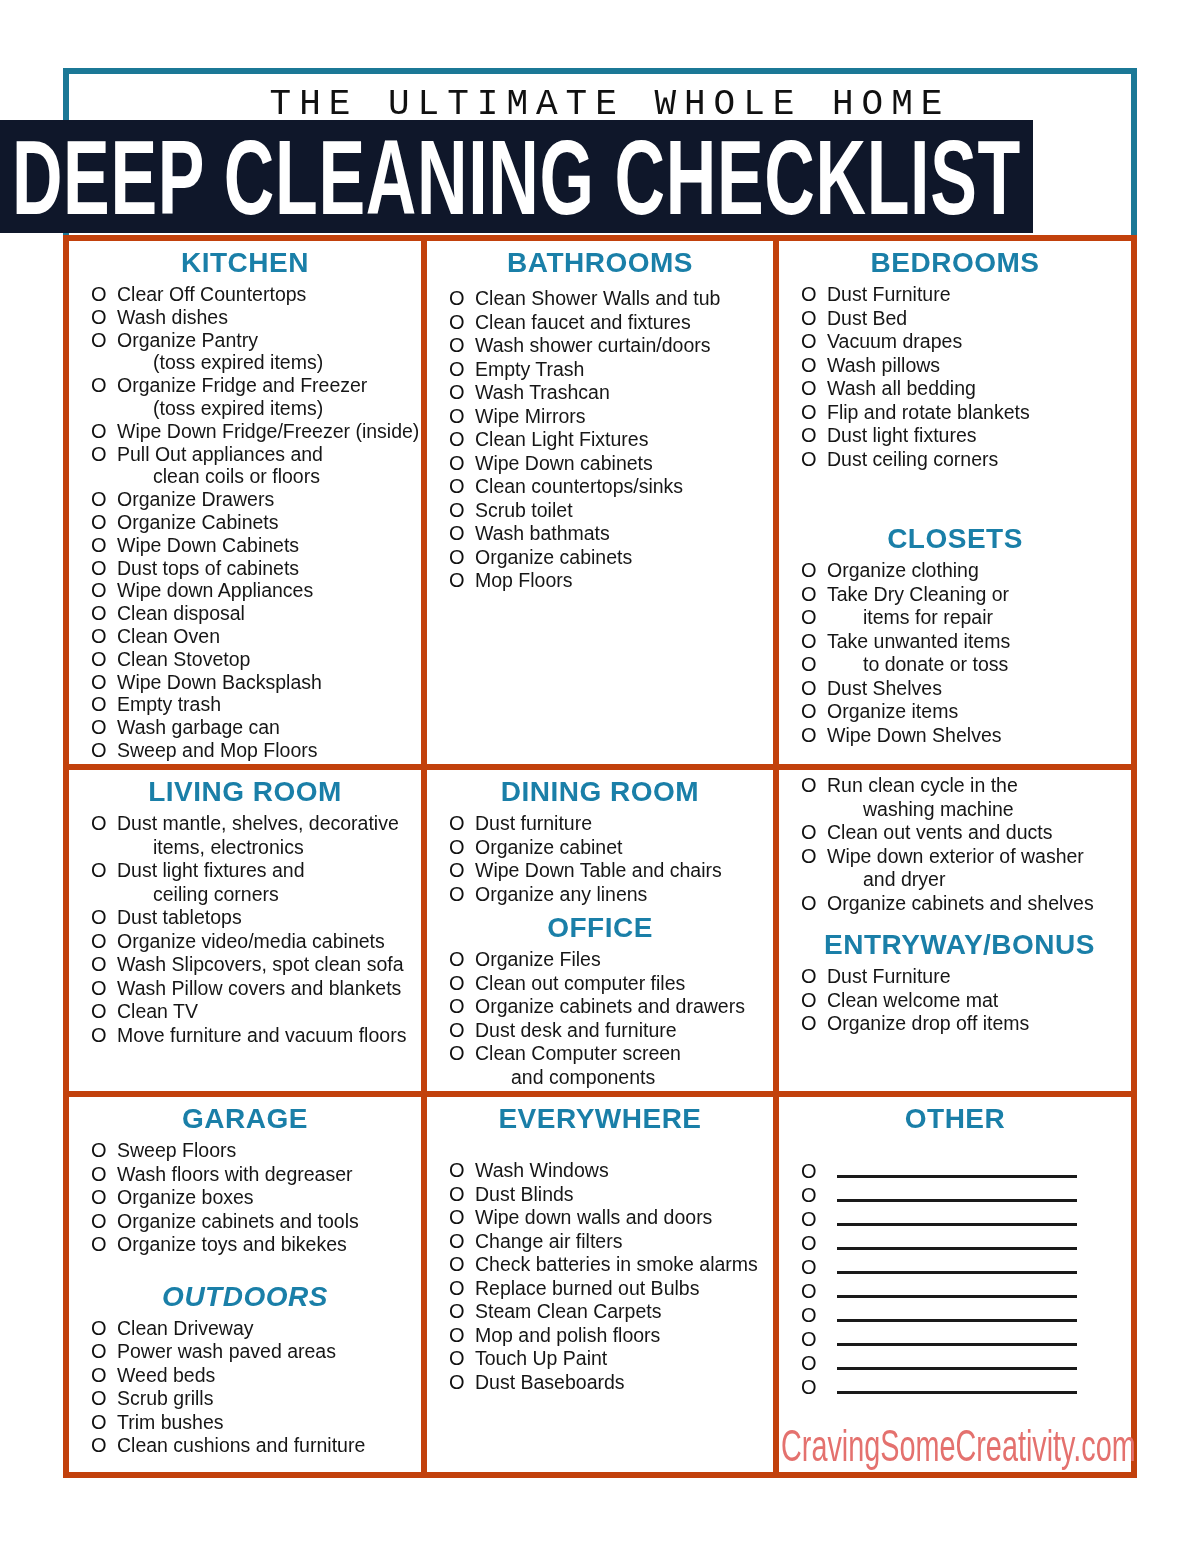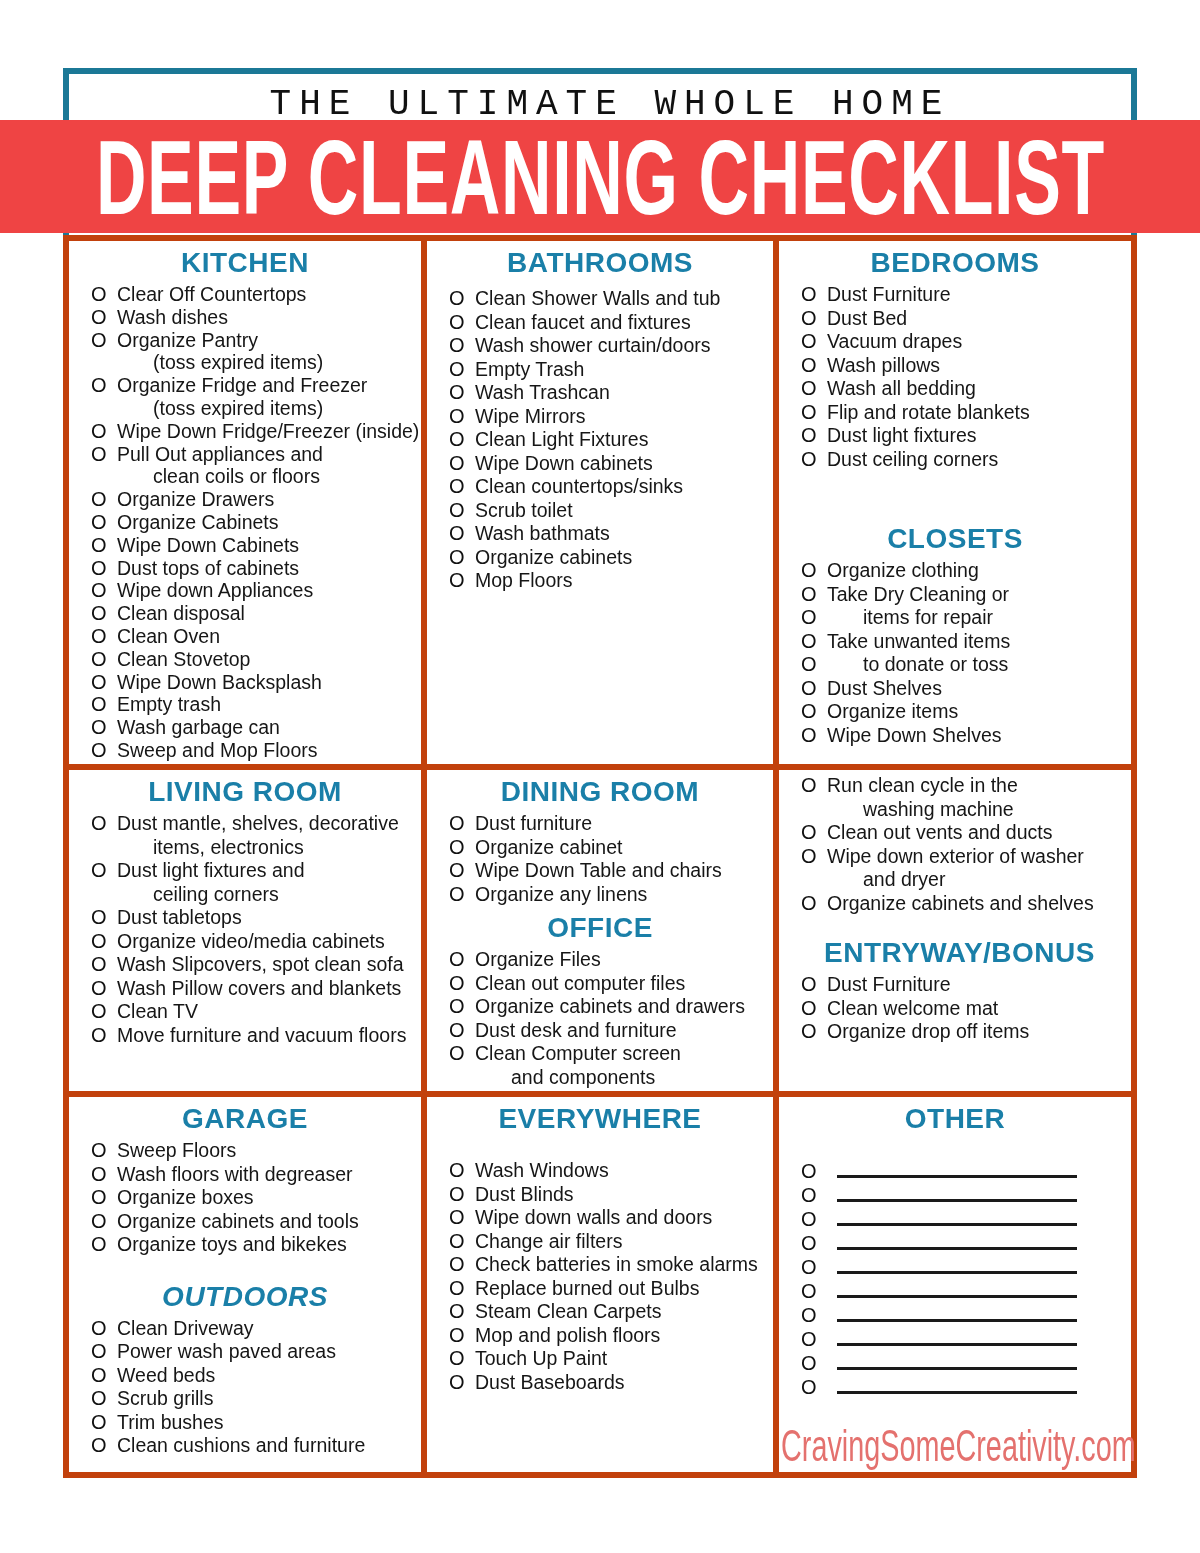--- a/index.html
+++ b/index.html
@@ -12,22 +12,22 @@
   .titlebox{
     position:absolute;left:63px;top:68px;width:1074px;height:167px;
     border:6px solid #1b7896;border-bottom:none;z-index:1;
   }
   .eyebrow{
     margin-top:10px;text-align:center;
     font-family:"Liberation Mono", monospace;
     font-size:36px;letter-spacing:8px;color:#111;white-space:nowrap;margin-left:20px;
   }
   .banner{
-    position:absolute;left:0;top:120px;width:1200px;height:113px;
-    background:#ef4444;z-index:2;display:flex;align-items:center;justify-content:center;
+    position:absolute;left:0;top:120px;width:1033px;height:113px;
+    background:#0f172a;z-index:2;display:flex;align-items:center;justify-content:center;
   }
   .banner-text{
     color:#ffffff;font-weight:bold;font-size:106px;line-height:1;
     transform:scaleX(0.66);white-space:nowrap;letter-spacing:1px;
   }
   
   .grid{
     position:absolute;left:63px;top:235px;width:1074px;height:1243px;
     background:#c2410c;padding:6px;display:grid;gap:6px;
     grid-template-columns:352px 346px 352px;
@@ -42,21 +42,21 @@
   .item{display:flex;align-items:baseline;line-height:23.5px;font-size:19.5px;color:#161616;white-space:nowrap;}
   .bullet{flex:none;width:32px;padding-left:6px;font-size:20px;color:#111;}
   .bullet.hid{visibility:hidden;}
   .txt.ind{padding-left:36px;}
   .blank-line{width:240px;height:16px;border-bottom:3px solid #1a1a1a;margin-left:10px;}
   
   .sec-kitchen .item{line-height:22.8px;}
   .sec-bathrooms .items{margin-top:8px;}
   .sec-closets .sec-title{margin-top:52px;}
   .sec-office .sec-title{}
-  .sec-entryway_bonus .sec-title{margin-top:22px;padding-left:9px;}
+  .sec-entryway_bonus .sec-title{margin-top:14px;padding-left:9px;}
   .sec-outdoors .sec-title{margin-top:24px;font-style:italic;}
   .sec-everywhere .items{margin-top:24px;}
   .sec-other .items{margin-top:24px;}
   .sec-other .item{line-height:24px;}
   .footer{
     position:absolute;left:781px;top:1421px;z-index:3;
     color:#e4716e;font-size:45px;line-height:1.1;white-space:nowrap;
     transform:scaleX(0.64);transform-origin:left top;
   }
 </style>

